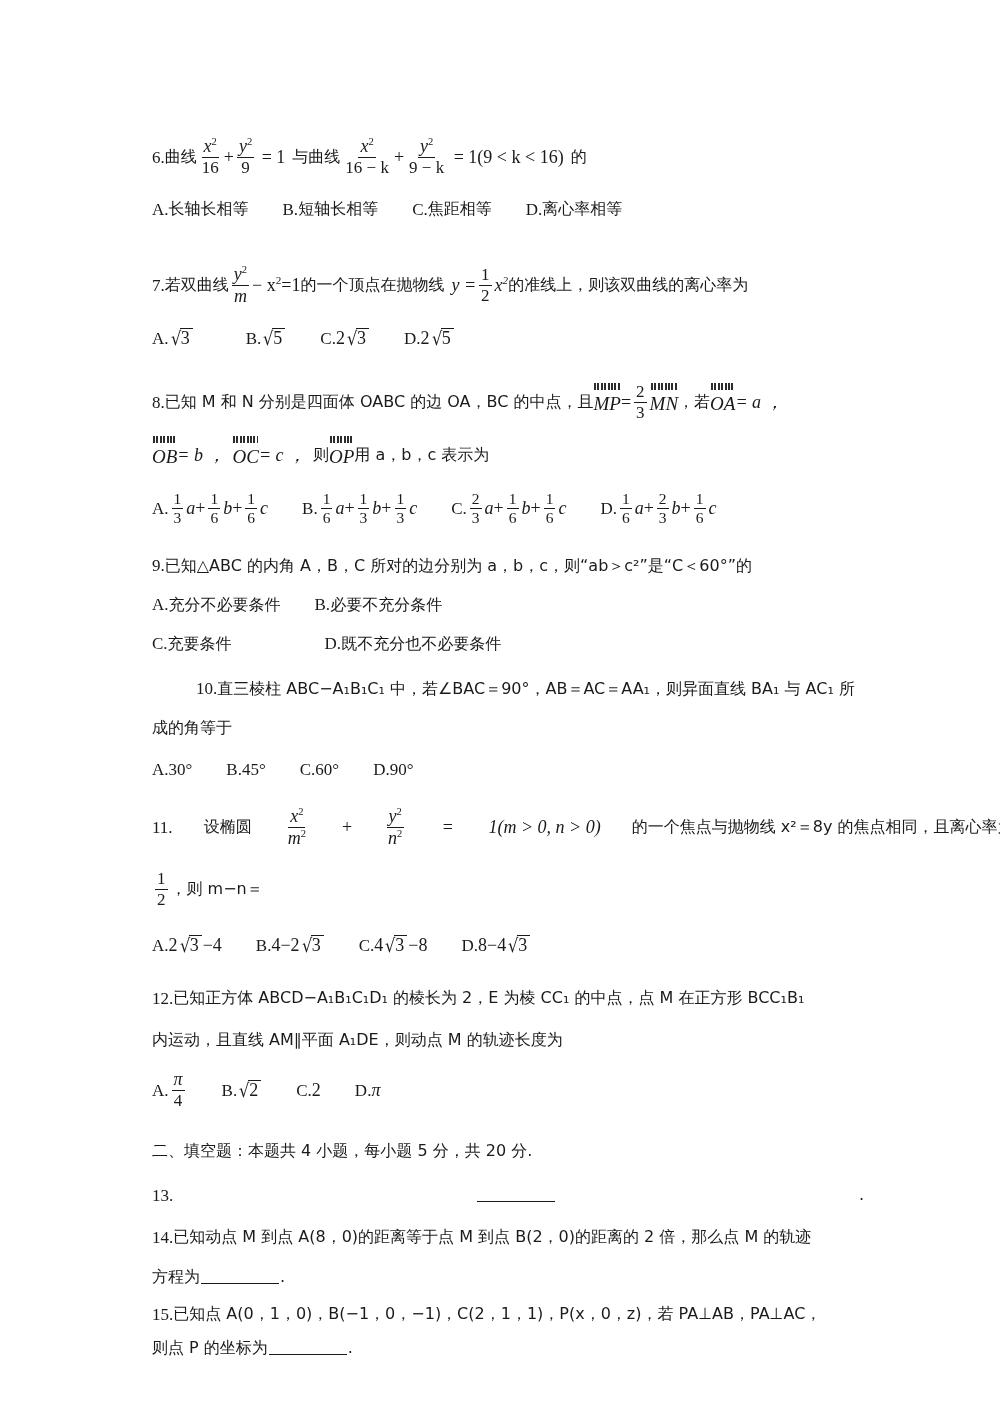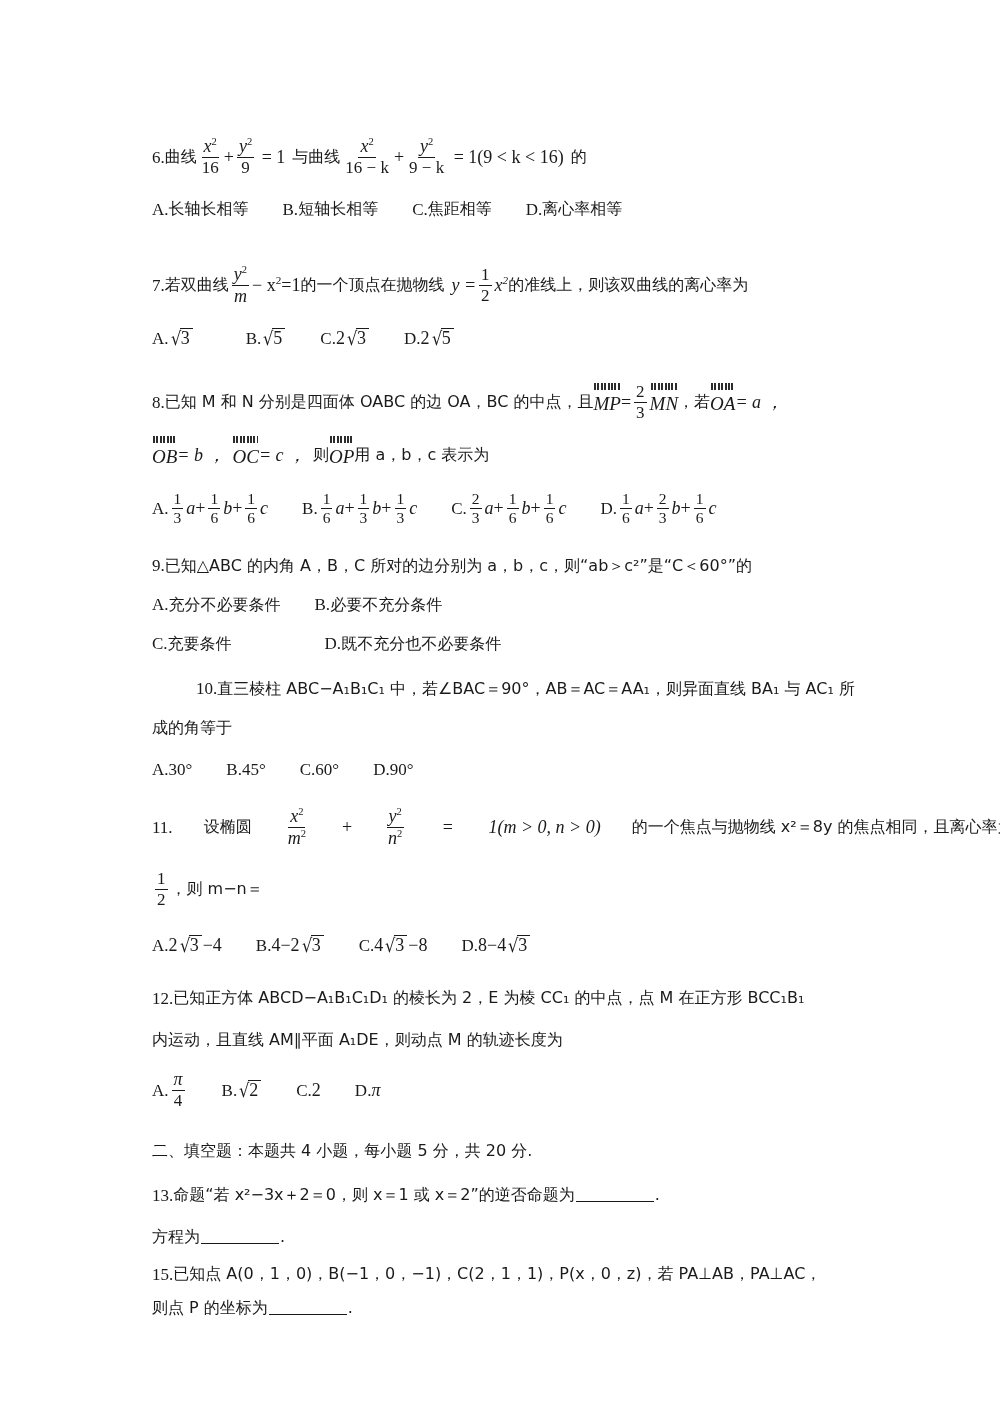--- a/index.html
+++ b/index.html
@@ -459,27 +459,30 @@
       <span class="op-label">D.</span>
       <span class="mi">π</span>
     </div>
   </div>
 
   <div class="block">
     <div class="qline" style="height:44px;">
       <span class="cn">二、填空题：本题共 4 小题，每小题 5 分，共 20 分.</span>
     </div>
 
-    <div class="qline" style="height:44px;">
+    <div class="qline" style="height:44px;justify-content:space-between;">
       <span class="romantxt">13.</span>
-      <span class="cn">命题“若 x²−3x＋2＝0，则 x＝1 或 x＝2”的逆否命题为</span>
       <span class="blank"></span>
       <span class="cn">.</span>
     </div>
 
+    <div class="qline" style="height:40px;">
+      <span class="romantxt">14.</span>
+      <span class="cn">已知动点 M 到点 A(8，0)的距离等于点 M 到点 B(2，0)的距离的 2 倍，那么点 M 的轨迹</span>
+    </div>
     <div class="qline" style="height:40px;">
       <span class="cn">方程为</span>
       <span class="blank"></span>
       <span class="cn">.</span>
     </div>
 
     <div class="qline" style="height:34px;">
       <span class="romantxt">15.</span>
       <span class="cn">已知点 A(0，1，0)，B(−1，0，−1)，C(2，1，1)，P(x，0，z)，若 PA⊥AB，PA⊥AC，</span>
     </div>

